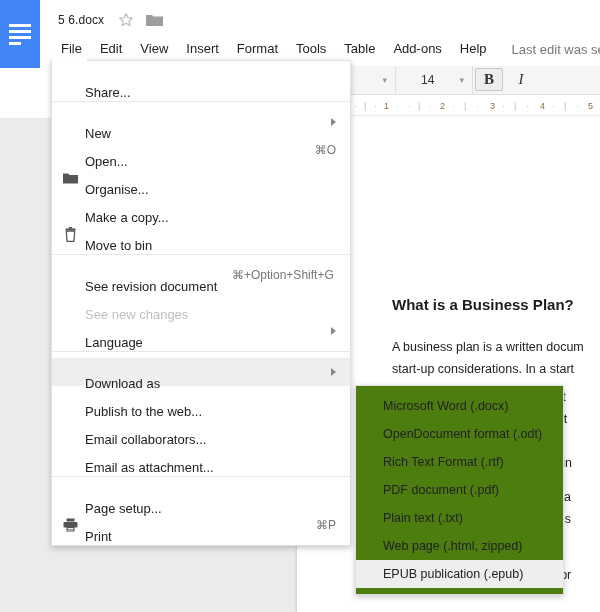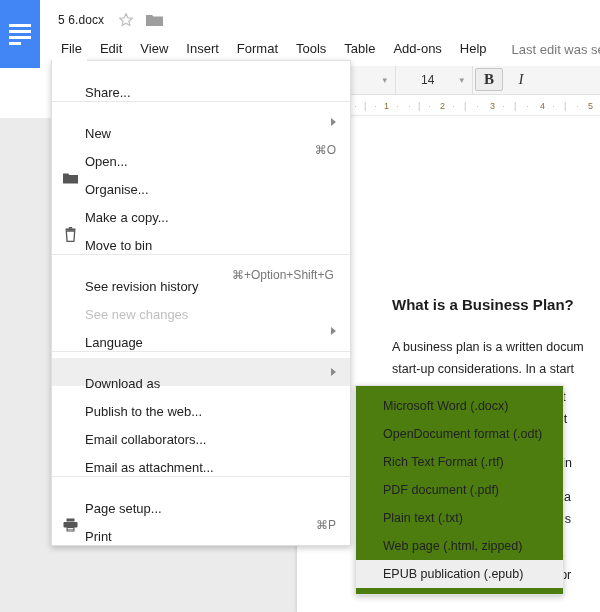--- a/index.html
+++ b/index.html
@@ -334,21 +334,21 @@
           <rect x="4.8" y="0" width="3.4" height="1.6" fill="#555555"></rect>
           <path d="M2.3 4 H10.7 L9.9 14.5 H3.1 Z" fill="none" stroke="#555555" stroke-width="1.3"></path>
         </svg>
       </span>
       <span class="label">Move to bin</span>
     </div>
 
     <div class="msep"></div>
 
     <div class="mi">
-      <span class="label">See revision history</span>
+      <span class="label">See revision document</span>
       <span class="accel-shift">⌘+Option+Shift+G</span>
     </div>
     <div class="mi disabled">
       <span class="label">See new changes</span>
     </div>
     <div class="mi">
       <span class="label">Language</span>
       <span class="arrow"></span>
     </div>
 

